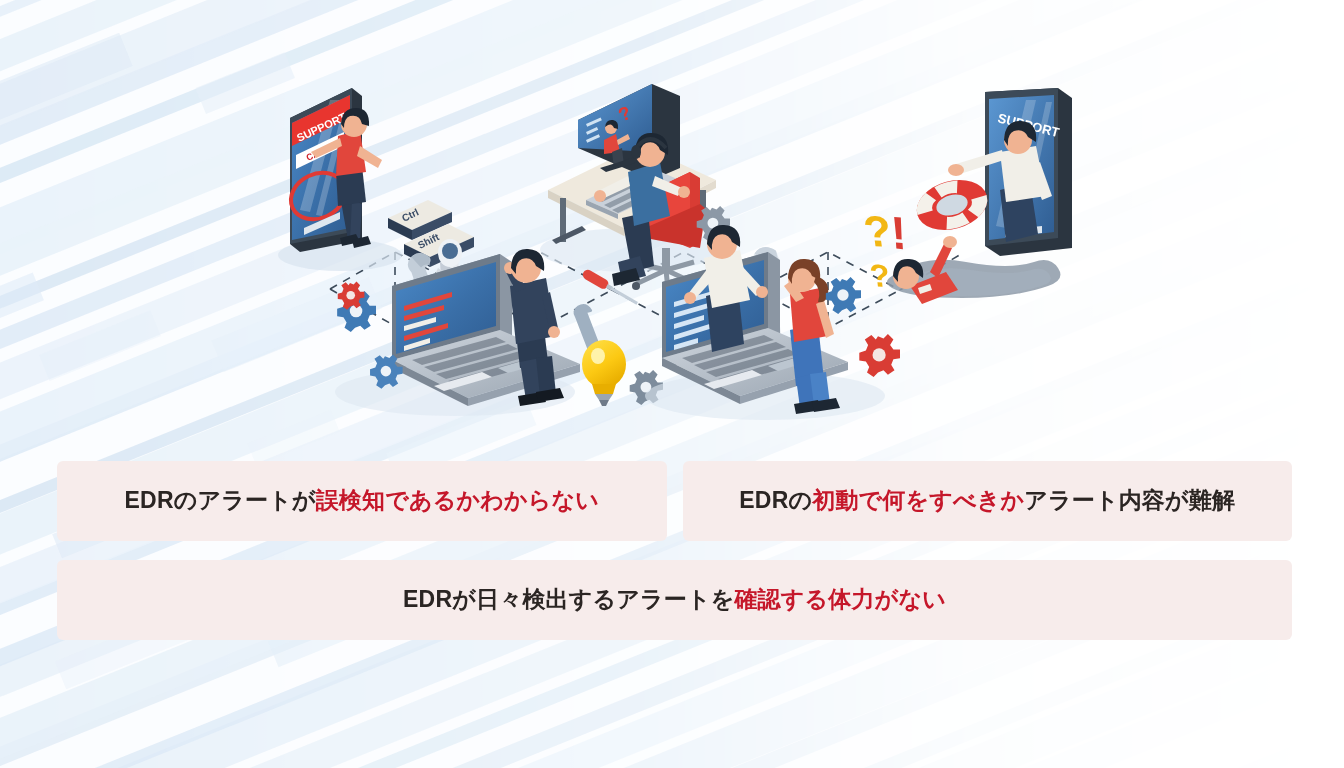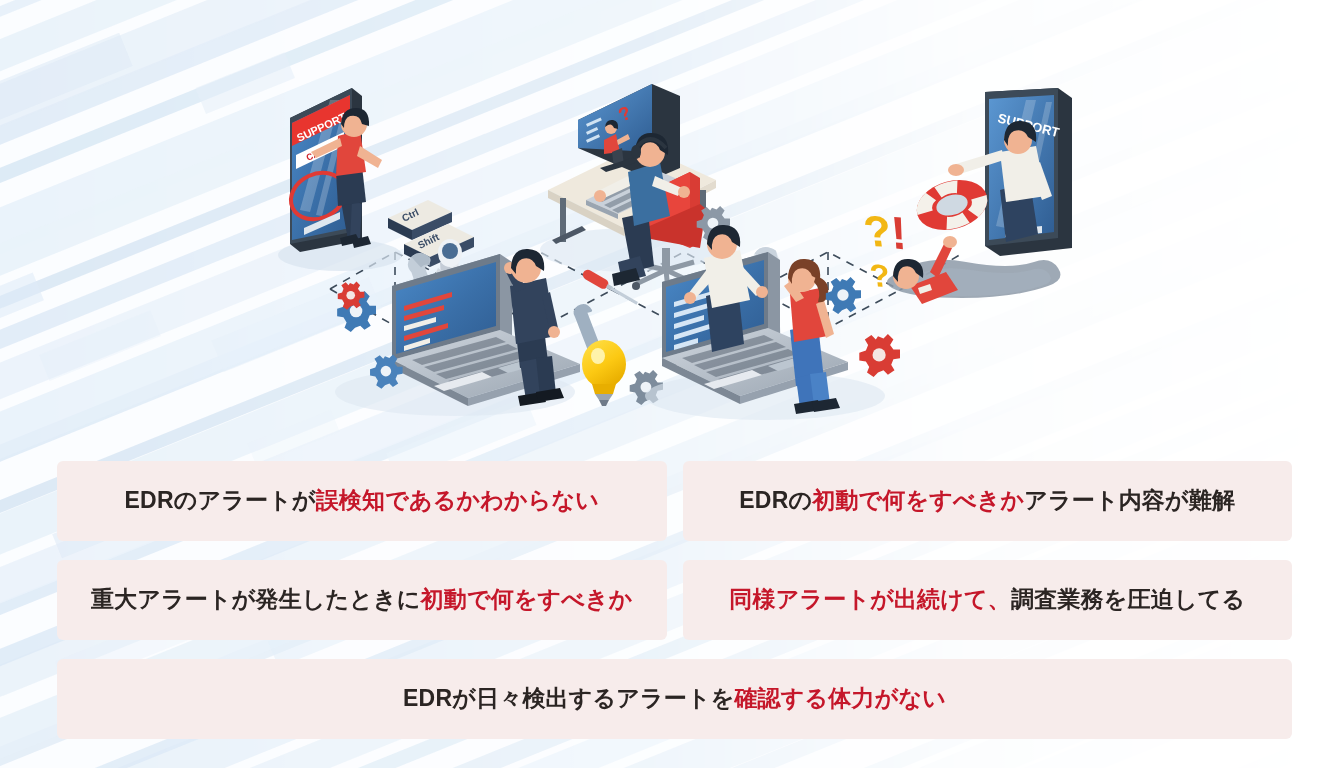--- a/index.html
+++ b/index.html
@@ -545,32 +545,20 @@
           <span>EDRのアラートが</span><span class="hl">誤検知であるかわからない</span>
         </div>
       </div>
       <div class="pp-box half">
         <div class="pp-text">
           <span>EDRの</span><span class="hl">初動で何をすべきか</span><span>アラート内容が難解</span>
         </div>
       </div>
     </div>
 
-    <div class="pp-row">
-      <div class="pp-box half">
-        <div class="pp-text">
-          <span>重大アラートが発生したときに</span><span class="hl">初動で何をすべきか</span>
-        </div>
-      </div>
-      <div class="pp-box half">
-        <div class="pp-text">
-          <span class="hl">同様アラートが出続けて、</span><span>調査業務を圧迫してる</span>
-        </div>
-      </div>
-    </div>
 
     <div class="pp-row">
       <div class="pp-box full">
         <div class="pp-text">
           <span>EDRが日々検出するアラートを</span><span class="hl">確認する体力がない</span>
         </div>
       </div>
     </div>
 
   </div>

